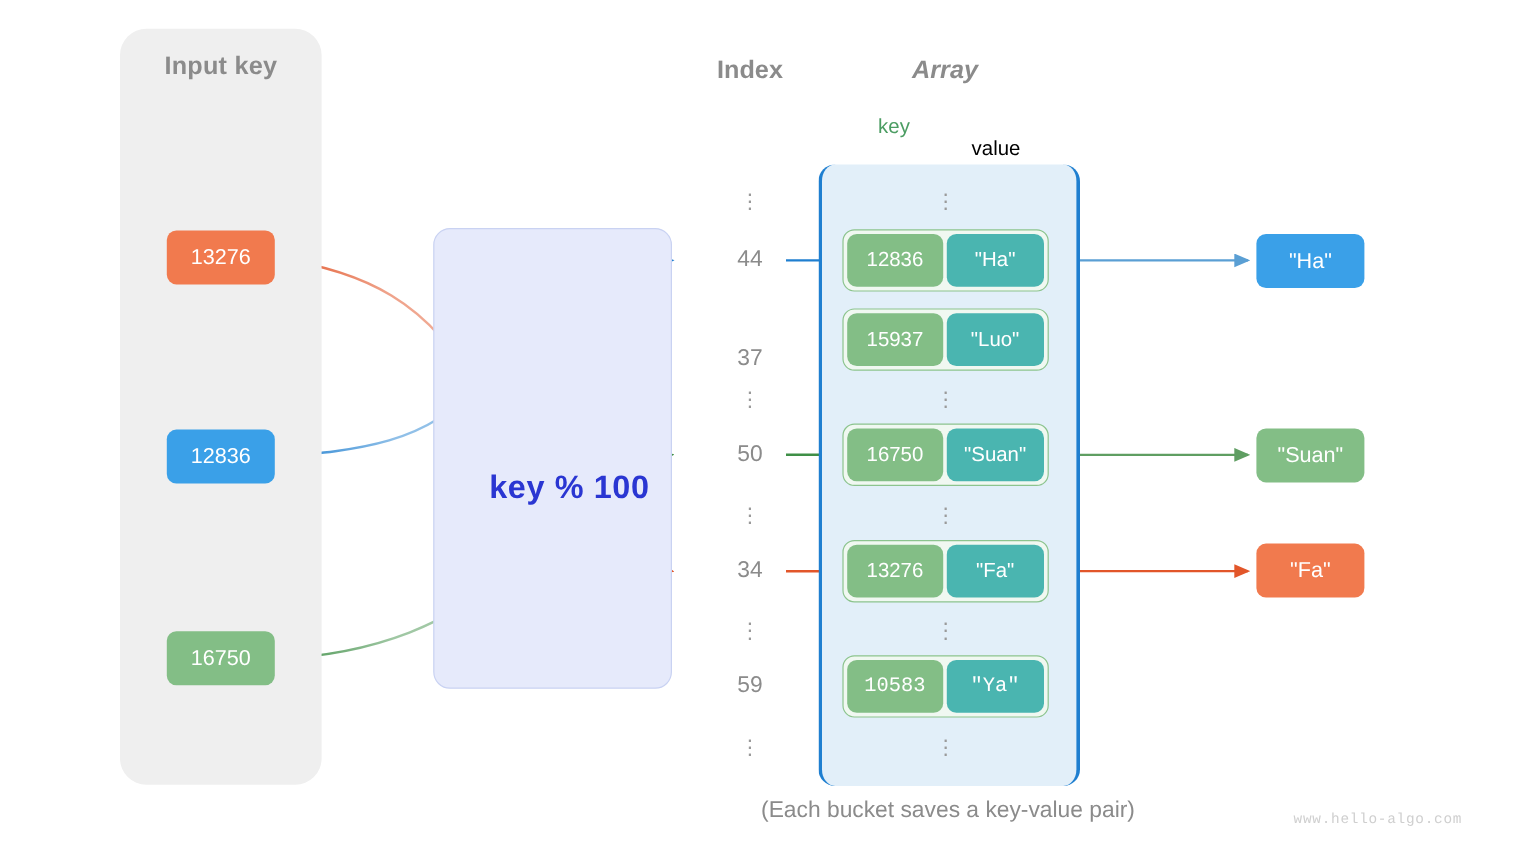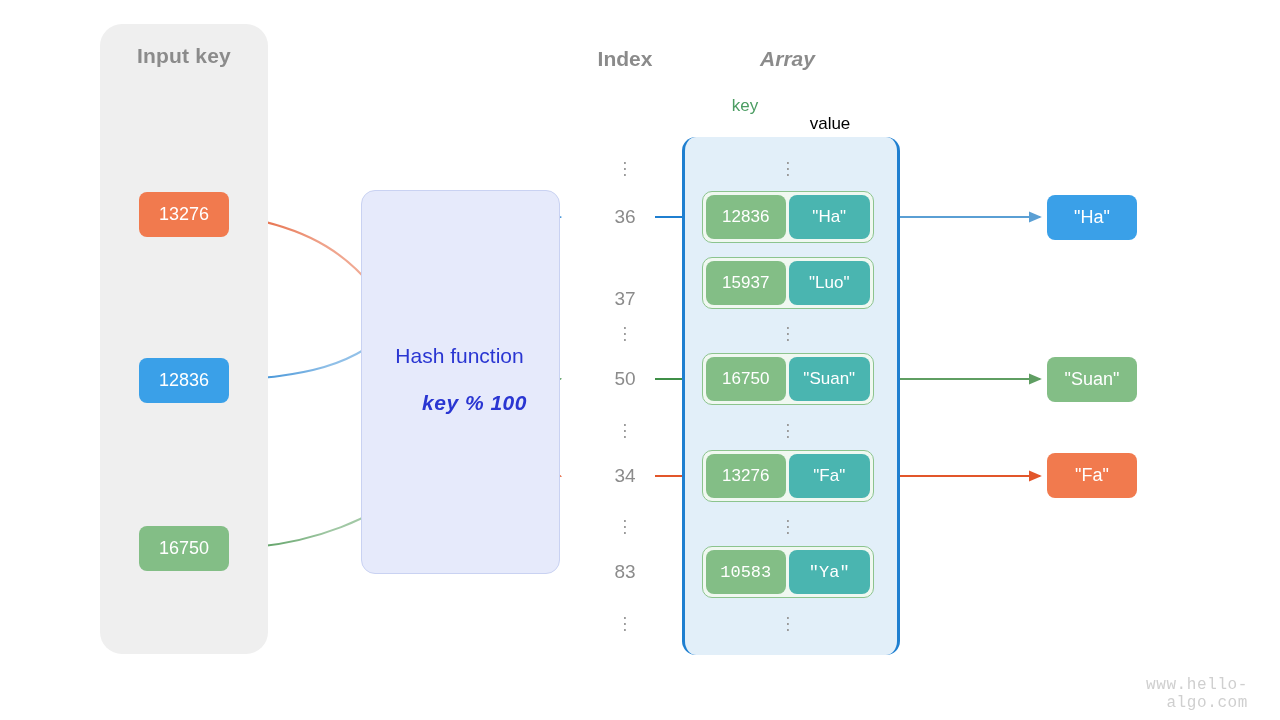--- a/index.html
+++ b/index.html
@@ -54,21 +54,21 @@
   #hash-box{
     position:absolute;left:361px;top:190px;width:197px;height:382px;
     background:#e6eafb;border:1.5px solid #c9d2f2;border-radius:14px;
   }
   #hash-label{
     position:absolute;left:361px;top:344px;width:197px;text-align:center;
     font-size:21px;color:#2a36d2;
   }
   #hash-formula{
     position:absolute;left:361px;top:391px;width:227px;text-align:center;
-    font-size:21px;font-weight:bold;color:#2a36d2;letter-spacing:.5px;font-style:italic;
+    font-size:27px;font-weight:bold;color:#2a36d2;letter-spacing:.5px;
   }
 
   
   .idx{
     position:absolute;width:60px;text-align:center;font-size:19px;color:#8b8b8b;
   }
   .dots{
     position:absolute;width:60px;text-align:center;color:#9a9a9a;
     font-size:19px;line-height:5px;letter-spacing:0;
   }
@@ -96,22 +96,22 @@
     display:flex;align-items:center;justify-content:center;
     color:#fff;font-size:17px;
   }
 
   
   #caption{
     position:absolute;left:500px;top:665px;width:580px;text-align:center;
     font-size:19px;color:#8b8b8b;
   }
   #watermark{
-    position:absolute;left:1078px;top:676px;width:170px;text-align:right;
-    font-size:16px;color:#cfcfcf;font-family:"Liberation Mono",monospace;
+    position:absolute;left:1078px;top:676px;width:170px;text-align:left;
+    font-size:12px;color:#cfcfcf;font-family:"Liberation Mono",monospace;
     letter-spacing:.6px;
   }
 
   svg.overlay{position:absolute;left:0;top:0;width:1280px;height:720px;pointer-events:none;}
 </style>
 </head>
 <body>
 
 <div class="stage">
 
@@ -177,53 +177,52 @@
 
   <div class="panel" id="panel-input">
     <div class="panel-title">Input key</div>
   </div>
 
   <div class="chip chip-orange" id="in-0">13276</div>
   <div class="chip chip-blue" id="in-1">12836</div>
   <div class="chip chip-green" id="in-2">16750</div>
 
   <div id="hash-box"></div>
-  <div id="hash-label">Hash function</div>
   <div id="hash-formula">key % 100</div>
 
   <div class="col-head" id="head-index">Index</div>
   <div class="col-head" id="head-array">Array</div>
   <div class="subhead" id="sub-key">key</div>
   <div class="subhead" id="sub-value">value</div>
 
   <div class="dots" style="left:595px;top:155px;">
       <span>.</span>
       <span>.</span>
       <span>.</span>
     </div>
-  <div class="idx" style="left:595px;top:206px;">36</div>
+  <div class="idx" style="left:595px;top:206px;">44</div>
   <div class="idx" style="left:595px;top:288px;">37</div>
   <div class="dots" style="left:595px;top:320px;">
       <span>.</span>
       <span>.</span>
       <span>.</span>
     </div>
   <div class="idx" style="left:595px;top:368px;">50</div>
   <div class="dots" style="left:595px;top:417px;">
       <span>.</span>
       <span>.</span>
       <span>.</span>
     </div>
   <div class="idx" style="left:595px;top:465px;">34</div>
   <div class="dots" style="left:595px;top:513px;">
       <span>.</span>
       <span>.</span>
       <span>.</span>
     </div>
-  <div class="idx" style="left:595px;top:561px;">83</div>
+  <div class="idx" style="left:595px;top:561px;">59</div>
   <div class="dots" style="left:595px;top:610px;">
       <span>.</span>
       <span>.</span>
       <span>.</span>
     </div>
 
   <div id="array-box"></div>
 
   <div class="dots" style="left:758px;top:155px;">
       <span>.</span>
@@ -278,15 +277,16 @@
       <span>.</span>
       <span>.</span>
       <span>.</span>
     </div>
 
 
   <div class="chip chip-blue" id="out-0">"Ha"</div>
   <div class="chip chip-green" id="out-1">"Suan"</div>
   <div class="chip chip-orange" id="out-2">"Fa"</div>
 
+  <div id="caption">(Each bucket saves a key-value pair)</div>
   <div id="watermark">www.hello-algo.com</div>
 
 </div>
 
 </body></html>

